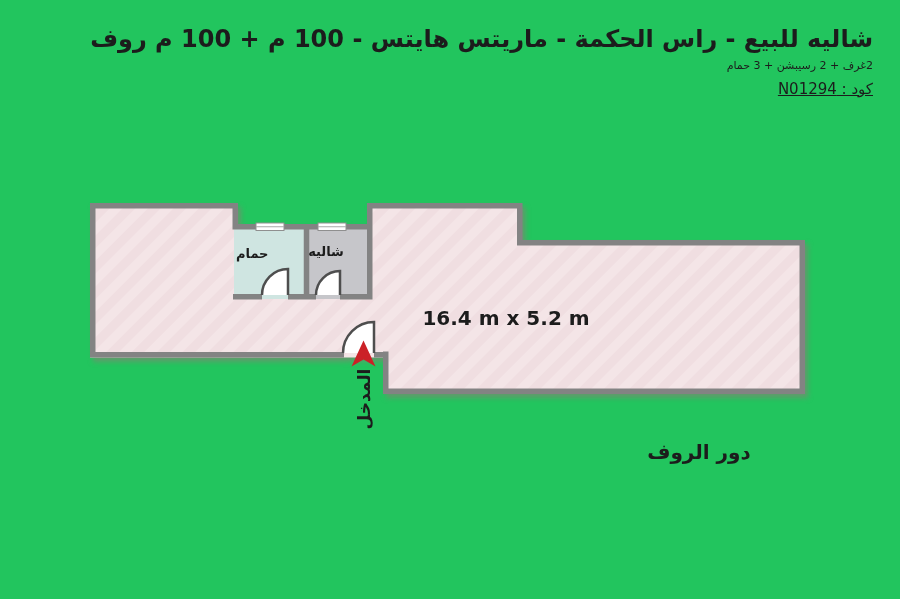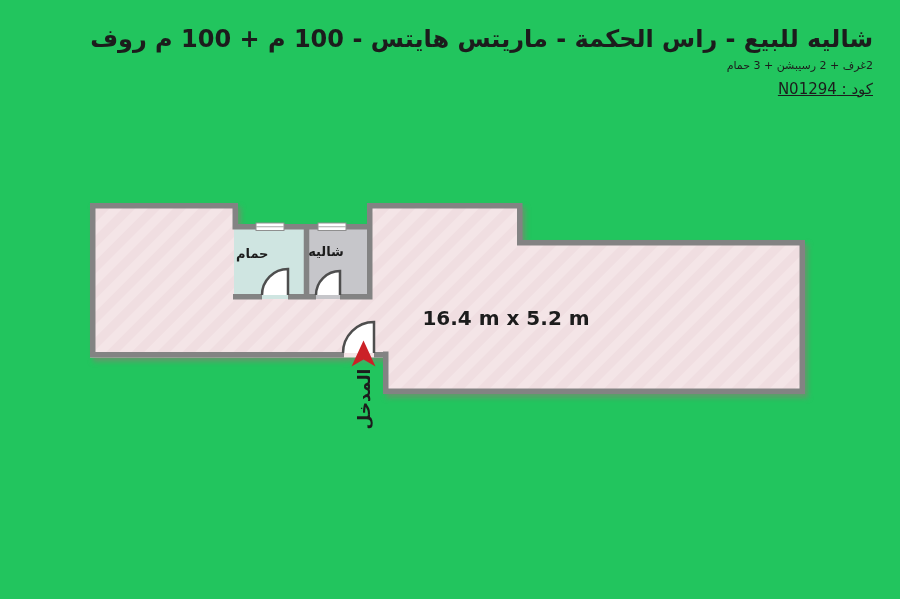--- a/index.html
+++ b/index.html
@@ -92,13 +92,14 @@
   <div id="subtitle" class="abs rtl">2غرف + 2 رسيبشن + 3 حمام</div>
   <div id="code" class="abs rtl">كود : N01294</div>
 
   <div id="roof-dims" class="abs">16.4 m x 5.2 m</div>
 
   <div id="bath-label" class="abs rtl">حمام</div>
   <div id="kitchen-label" class="abs rtl">شاليه</div>
 
   <div id="entrance-label" class="abs rtl">المدخل</div>
 
+  <div id="floor-label" class="abs rtl">دور الروف</div>
 </div>
 
 </body></html>

